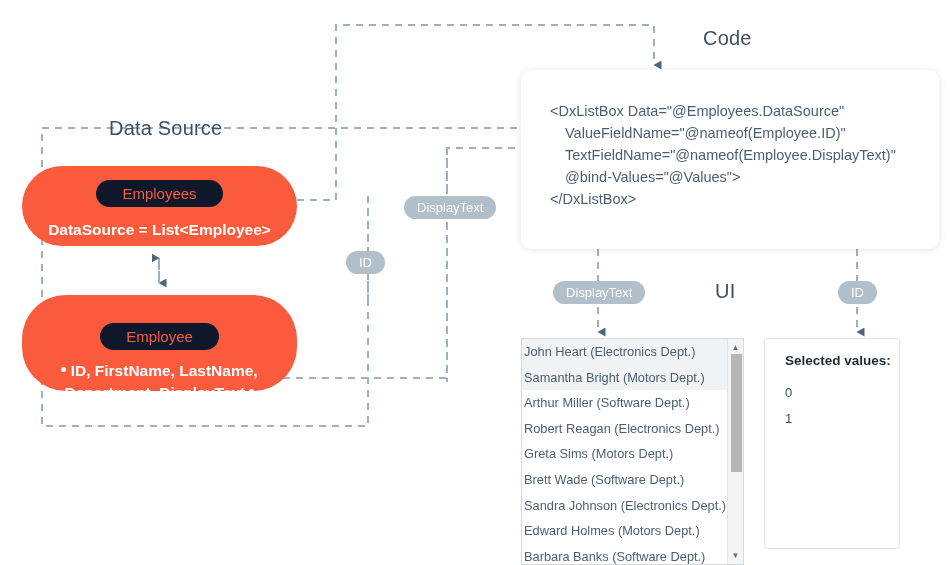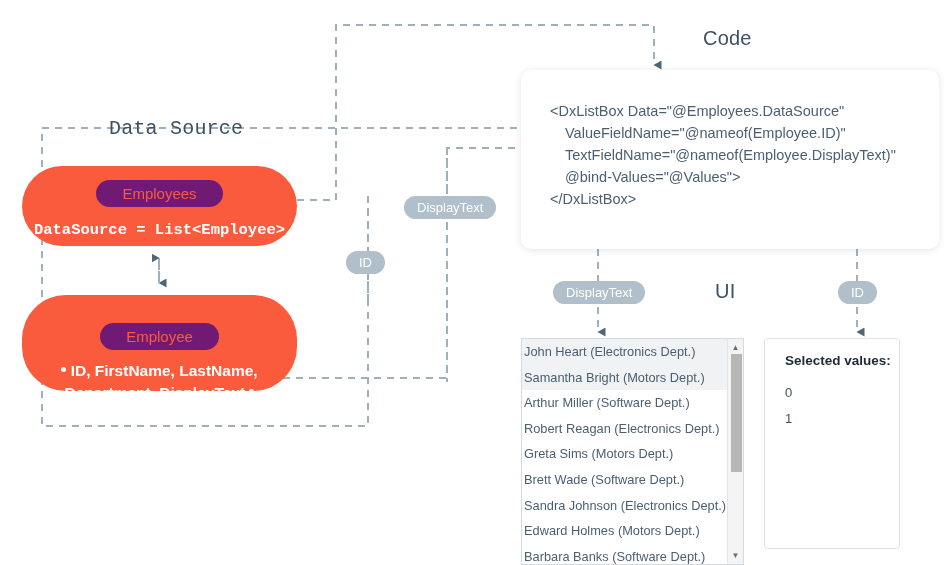--- a/index.html
+++ b/index.html
@@ -17,50 +17,50 @@
   #wires{position:absolute;left:0;top:0;width:950px;height:565px;pointer-events:none;}
 
   
   .sect-title{
     position:absolute;
     font-size:20px;
     color:#3e5163;
     letter-spacing:.2px;
     white-space:nowrap;
   }
-  #title-datasource{left:109px;top:117px;font-family:Liberation Mono, monospace;}
+  #title-datasource{left:109px;top:117px;}
   #title-code{left:703px;top:27px;}
   #title-ui{left:715px;top:280px;}
 
   
   .entity{
     position:absolute;
     background:#fb5b3d;
     border-radius:44px;
     box-sizing:border-box;
     display:flex;flex-direction:column;align-items:center;
   }
   .entity-chip{
-    background:#701a75;
+    background:#0f172a;
     color:#fb5b3d;
     border-radius:16px;
     font-size:15px;
     padding:5px 26px;
     white-space:nowrap;
   }
   .entity-body{
     color:#ffffff;
     font-size:15.5px;
     font-weight:bold;
     text-align:center;
     line-height:22px;
     white-space:nowrap;
   }
   #card-employees{left:22px;top:166px;width:275px;height:80px;padding-top:14px;}
-  #card-employees .entity-body{margin-top:12px;font-family:Liberation Mono, monospace;}
+  #card-employees .entity-body{margin-top:12px;}
   #card-employee{left:22px;top:295px;width:275px;height:96px;padding-top:28px;}
   #card-employee .entity-body{margin-top:10px;}
   .dot{
     display:inline-block;width:5px;height:5px;border-radius:50%;
     background:#ffffff;vertical-align:middle;position:relative;top:-2px;
   }
 
   
   .pill{
     position:absolute;

